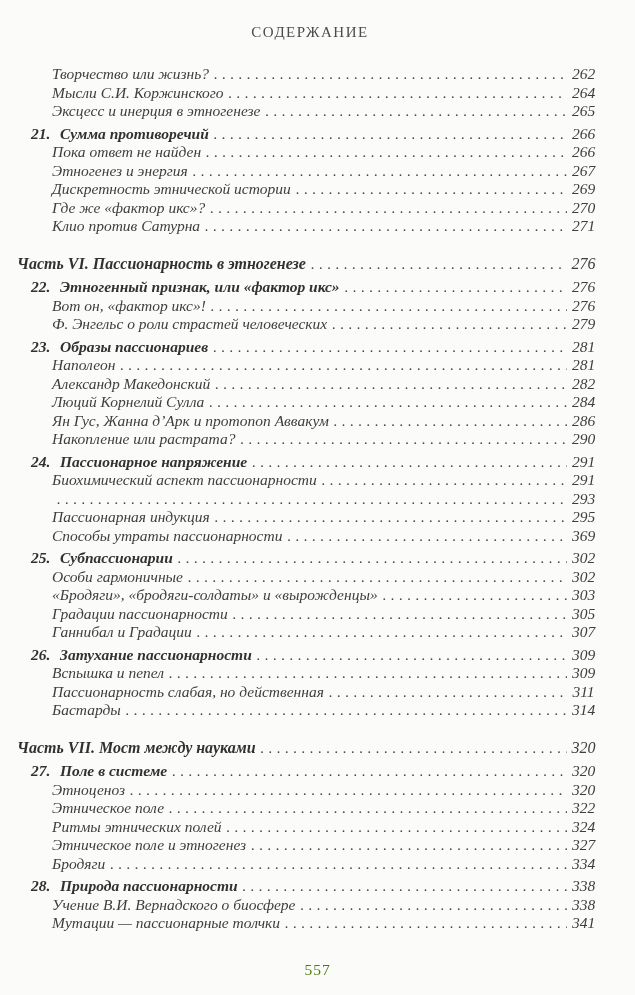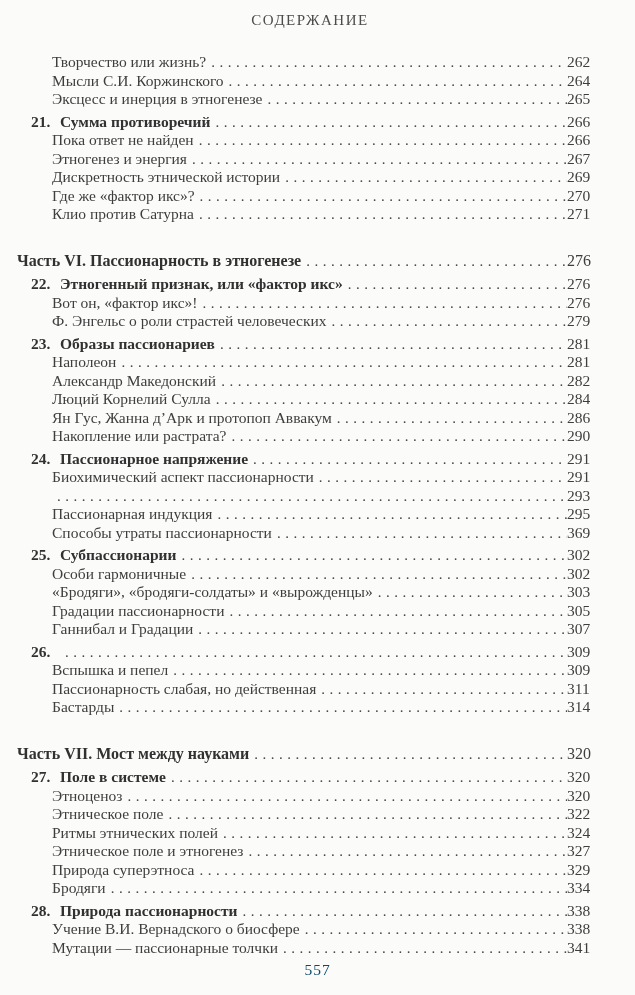--- a/index.html
+++ b/index.html
@@ -12,90 +12,91 @@
     height: 995px;
     overflow: hidden;
     font-family: "Liberation Serif", "DejaVu Serif", serif;
     color: #3e3e3e;
   }
   .page {
     box-sizing: border-box;
     position: relative;
     width: 635px;
     height: 964px;
-    padding: 12px 35px 0 0;
+    padding: 24px 35px 0 0;
     background: #fbfbf9;
   }
   .header {
     text-align: center;
     font-size: 15px;
     letter-spacing: 1.5px;
     color: #4c4c4c;
     padding-left: 20px;
   }
   .toc {
     margin-top: 24px;
   }
   .row {
     display: flex;
     align-items: baseline;
     line-height: 18.5px;
     font-size: 15.5px;
+    font-style: italic;
   }
   .row .label { white-space: nowrap; }
   .row.sub { padding-left: 52px; }
   .row.chapter {
     padding-left: 31px;
     font-weight: bold;
     color: #313131;
     margin-top: 4px;
   }
   .row.chapter .num {
     flex: none;
     width: 29px;
   }
   .row.part {
     padding-left: 17px;
     font-weight: bold;
     font-size: 16px;
     color: #313131;
-    margin-top: 28px;
+    margin-top: 19px;
     margin-bottom: 5px;
   }
   .row.part.gap-xlarge { }
   .dots {
     flex: 1;
     min-width: 0;
     overflow: hidden;
     white-space: nowrap;
     padding-left: 5px;
     letter-spacing: 4.5px;
     font-weight: normal;
     color: #474747;
     font-size: 15px;
   }
   .dots::after {
     content: "........................................................................................................................";
   }
   .pg {
     flex: none;
     width: 33px;
-    text-align: left;
+    text-align: center;
     font-weight: normal;
     color: #3e3e3e;
   }
   .footer {
     position: absolute;
     left: 0;
     right: 0;
     top: 961px;
     text-align: center;
     font-size: 15.5px;
     letter-spacing: 1px;
-    color: #0c4a6e;
+    color: #4d7c0f;
   }
 </style>
 </head>
 <body>
 
 <div class="page">
   <div class="header">СОДЕРЖАНИЕ</div>
 
   <div class="toc">
       <div class="row sub">
@@ -242,20 +243,21 @@
         <span class="dots"></span>
         <span class="pg">305</span>
       </div>
       <div class="row sub">
         <span class="label">Ганнибал и Градации</span>
         <span class="dots"></span>
         <span class="pg">307</span>
       </div>
       <div class="row chapter">
         <span class="num">26.</span>
+        <span class="label">Затухание пассионарности</span>
         <span class="dots"></span>
         <span class="pg">309</span>
       </div>
       <div class="row sub">
         <span class="label">Вспышка и пепел</span>
         <span class="dots"></span>
         <span class="pg">309</span>
       </div>
       <div class="row sub">
         <span class="label">Пассионарность слабая, но действенная</span>
@@ -290,25 +292,20 @@
       </div>
       <div class="row sub">
         <span class="label">Ритмы этнических полей</span>
         <span class="dots"></span>
         <span class="pg">324</span>
       </div>
       <div class="row sub">
         <span class="label">Этническое поле и этногенез</span>
         <span class="dots"></span>
         <span class="pg">327</span>
-      </div>
-      <div class="row sub">
-        <span class="label">Природа суперэтноса</span>
-        <span class="dots"></span>
-        <span class="pg">329</span>
       </div>
       <div class="row sub">
         <span class="label">Бродяги</span>
         <span class="dots"></span>
         <span class="pg">334</span>
       </div>
       <div class="row chapter">
         <span class="num">28.</span>
         <span class="label">Природа пассионарности</span>
         <span class="dots"></span>

